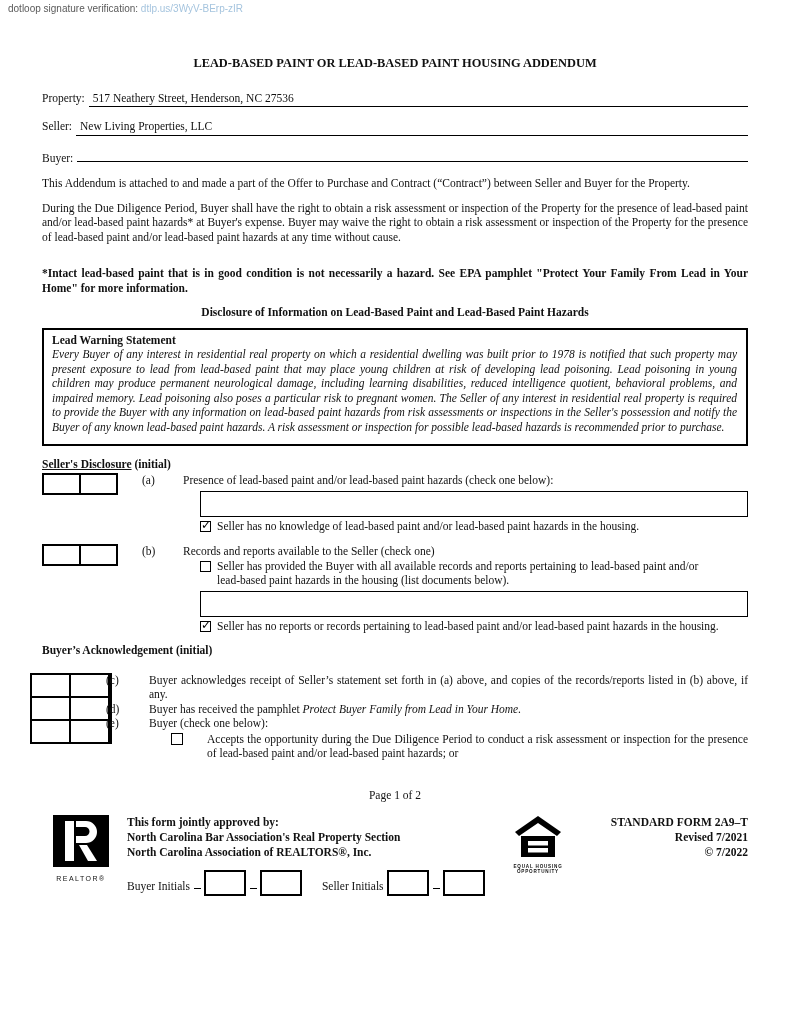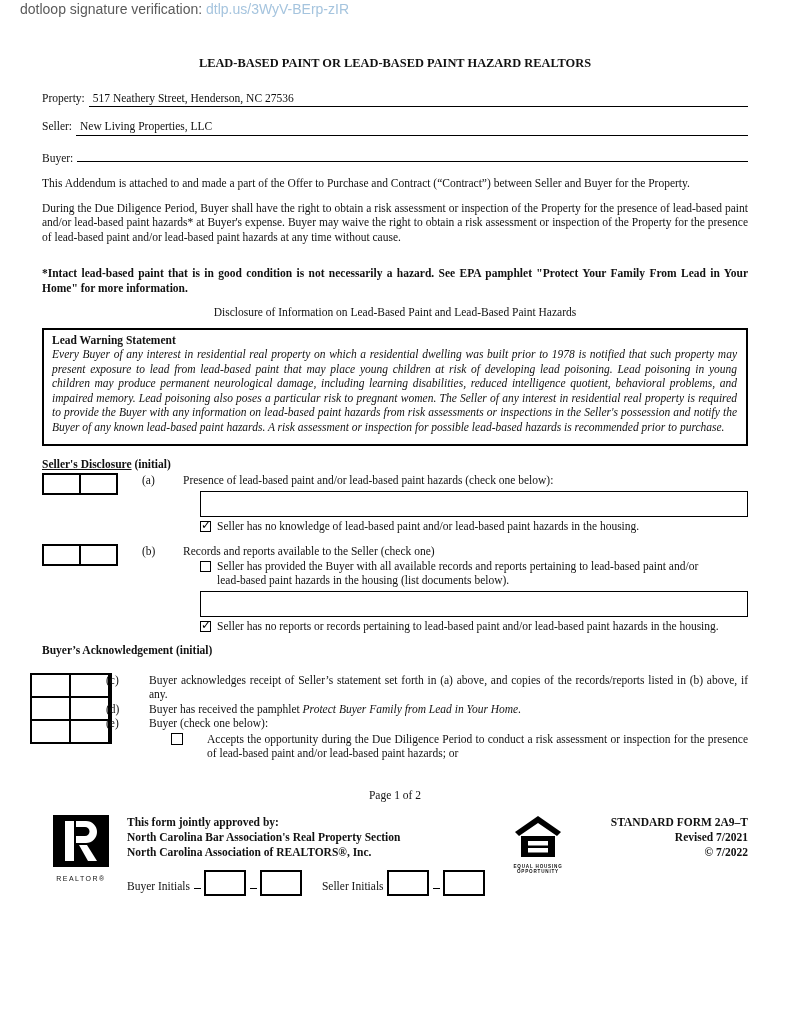--- a/index.html
+++ b/index.html
@@ -10,33 +10,33 @@
     background:#fff;
     color:#111;
     font-family:"Liberation Serif", serif;
     font-size:11.5px;
     line-height:14.5px;
     overflow:hidden;
   }
   .verif {
     padding:4px 0 0 8px;
     font-family:"Liberation Sans", sans-serif;
-    font-size:14px; line-height:10px; color:#5a5a5a;margin-left:12px;
+    font-size:10px; line-height:10px; color:#5a5a5a;
   }
   .verif a { color:#a5c4de; text-decoration:none; }
   .content { padding:0 43px 0 42px; }
   .doc-title { margin-top:42px; text-align:center; font-weight:bold; font-size:12.4px; }
   .field-row { display:flex; align-items:baseline; margin-top:12px; }
   .field-row.first { margin-top:20px; }
   .field-label { flex:none; padding-right:4px; }
   .fill { flex:1; border-bottom:1px solid #000; padding:0 2px 1px 4px; min-height:14px; }
   .para { margin-top:10px; text-align:justify; }
   .para.p1 { margin-top:11px; }
   .para.intact { margin-top:22px; font-weight:bold; }
-  .center-heading { margin-top:10px; text-align:center; font-weight:normal; }
+  .center-heading { margin-top:10px; text-align:center; font-weight:bold; }
   .warning-box { margin-top:8px; border:2px solid #000; padding:3px 9px 9px 8px; }
   .warning-box .wb-head { font-weight:bold; }
   .warning-box .wb-body { font-style:italic; text-align:justify; line-height:14.6px; }
   .section-heading { margin-top:11px; font-weight:bold; }
   .section-heading .und { text-decoration:underline; }
   .item { display:flex; align-items:flex-start; }
   .item.a { margin-top:2px; }
   .item.b { margin-top:11px; }
   .init-col { flex:0 0 78px; }
   .init-pair { display:flex; background:#000; padding:2px; gap:2px; width:76px; }
@@ -91,21 +91,21 @@
 
 <div class="page">
 
   <div class="verif">
     <span>dotloop signature verification:</span>
     <a href="#">dtlp.us/3WyV-BErp-zIR</a>
   </div>
 
   <div class="content">
 
-    <div class="doc-title">LEAD-BASED PAINT OR LEAD-BASED PAINT HAZARD REALTORS</div>
+    <div class="doc-title">LEAD-BASED PAINT OR LEAD-BASED PAINT HOUSING ADDENDUM</div>
 
     <div class="field-row first">
       <span class="field-label">Property:</span>
       <span class="fill">517 Neathery Street, Henderson, NC 27536</span>
     </div>
     <div class="field-row">
       <span class="field-label">Seller:</span>
       <span class="fill">New Living Properties, LLC</span>
     </div>
     <div class="field-row">

